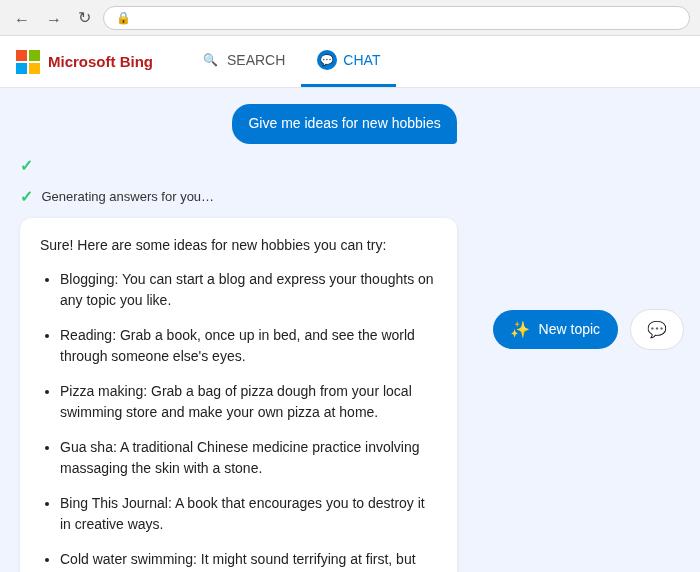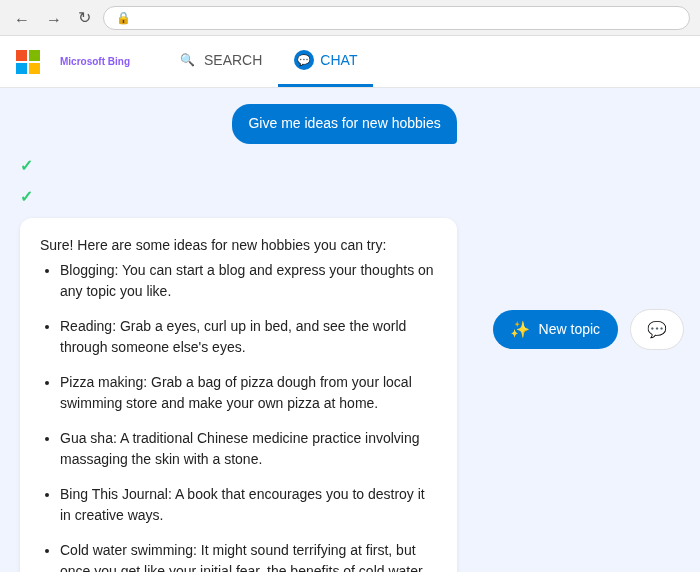--- a/index.html
+++ b/index.html
@@ -60,24 +60,23 @@
       display: flex;
       align-items: center;
       gap: 8px;
       margin-right: 32px;
     }
     .bing-logo {
       width: 24px;
       height: 24px;
     }
     .bing-name {
-      font-size: 10px;
+      font-size: 15px;
       font-weight: 600;
-      color: #8b5cf6;
-      margin-left: 12px;
+      color: #b91c1c;
     }
     .nav-tabs {
       display: flex;
       align-items: center;
       gap: 0;
       height: 100%;
     }
     .nav-tab {
       display: flex;
       align-items: center;
@@ -161,21 +160,21 @@
     
     .ai-card {
       background: white;
       border-radius: 12px;
       padding: 16px 20px;
       font-size: 14px;
       line-height: 1.6;
       color: #222;
       box-shadow: 0 1px 4px rgba(0,0,0,0.08);
     }
-    .ai-card p { margin-bottom: 4px; }
+    .ai-card p { margin-bottom: 13px; }
     .ai-card ul {
       padding-left: 20px;
       display: flex;
       flex-direction: column;
       gap: 14px;
     }
     .ai-card li { font-size: 14px; line-height: 1.5; }
 
     
     .bottom-bar {
@@ -262,27 +261,28 @@
     <div class="user-message">
       <span>Give me ideas for new hobbies</span>
     </div>
 
     <div class="status-row">
       <span class="check-icon">✓</span>
     </div>
 
     <div class="status-row">
       <span class="check-icon">✓</span>
+      <span>Generating answers for you…</span>
     </div>
 
     <div class="ai-card">
       <p>Sure! Here are some ideas for new hobbies you can try:</p>
       <ul>
         <li>Blogging: You can start a blog and express your thoughts on any topic you like.</li>
-        <li>Reading: Grab a eyes, curl up in bed, and see the world through someone else's eyes.</li>
+        <li>Reading: Grab a book, once up in bed, and see the world through someone else's eyes.</li>
         <li>Pizza making: Grab a bag of pizza dough from your local swimming store and make your own pizza at home.</li>
         <li>Gua sha: A traditional Chinese medicine practice involving massaging the skin with a stone.</li>
         <li>Bing This Journal: A book that encourages you to destroy it in creative ways.</li>
         <li>Cold water swimming: It might sound terrifying at first, but once you get like your initial fear, the benefits of cold water swimming are numerous.</li>
       </ul>
     </div>
 
   </div>
 
   <div class="bottom-bar">

